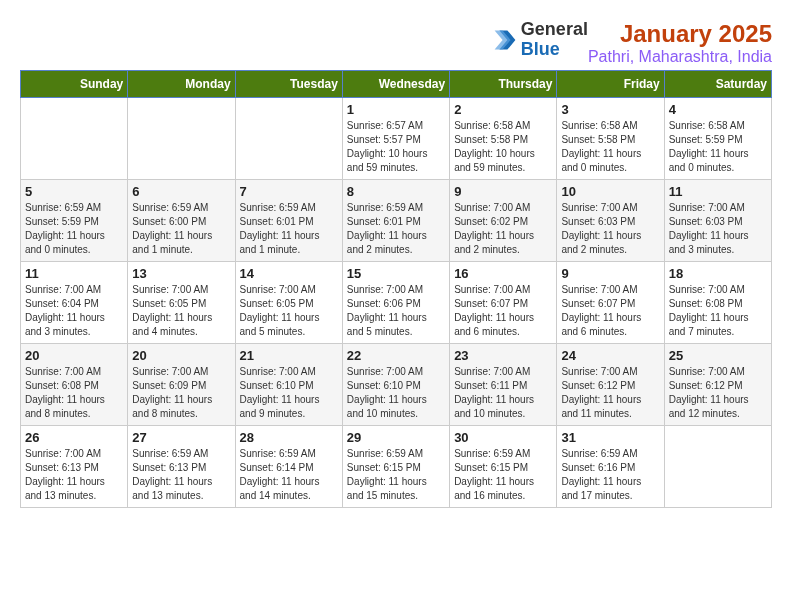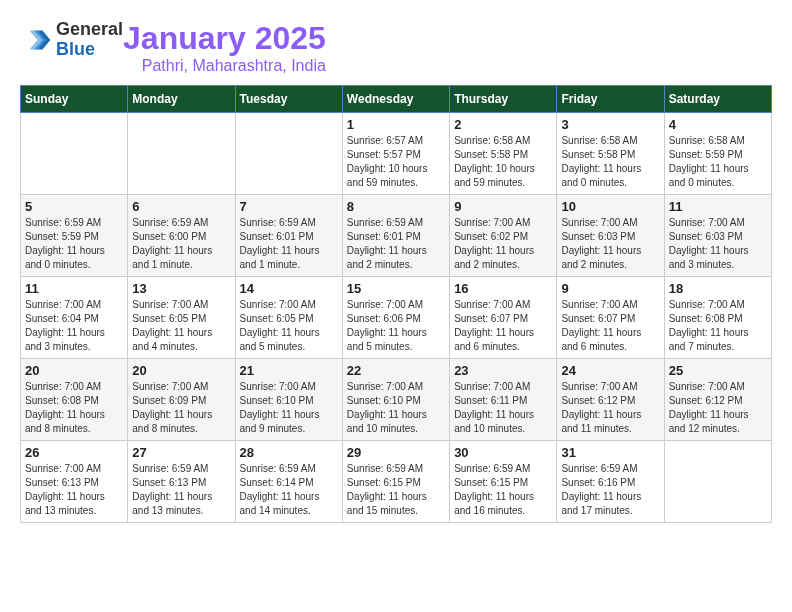--- a/index.html
+++ b/index.html
@@ -5,62 +5,62 @@
     * { margin: 0; padding: 0; box-sizing: border-box; }
     body {
       font-family: Arial, sans-serif;
       background: #fff;
       width: 792px;
       min-height: 612px;
       padding: 20px;
     }
     .header {
       display: flex;
-      justify-content: flex-start;
+      justify-content: flex-end;
       align-items: flex-start;
-      margin-bottom: 10px;
+      margin-bottom: 4px;
     }
     .logo {
       display: flex;
       align-items: center;
     }
     .logo-text {
       font-size: 18px;
       font-weight: bold;
       line-height: 1.1;
     }
     .logo-general { color: #333; }
     .logo-blue { color: #1a6bb5; }
     .logo-icon {
       width: 32px;
       height: 32px;
       margin-right: 4px;
     }
     .title-block { text-align: right; }
     .calendar-title {
-      font-size: 32px;
+      font-size: 24px;
       font-weight: bold;
-      color: #8b5cf6;
+      color: #c2410c;
     }
     .calendar-subtitle {
       font-size: 16px;
       color: #8b5cf6;
     }
     table {
       width: 100%;
       border-collapse: collapse;
       table-layout: fixed;
     }
     thead tr th {
-      background: #14532d;
+      background: #4d7c0f;
       color: #fff;
       font-size: 12px;
       font-weight: bold;
       padding: 6px 4px;
-      text-align: left;
+      text-align: right;
       border: 1px solid #5580cc;
     }
     tbody tr td {
       border: 1px solid #ccc;
       vertical-align: top;
       padding: 4px 4px;
       font-size: 10px;
       color: #333;
       height: 80px;
       background: #fff;

